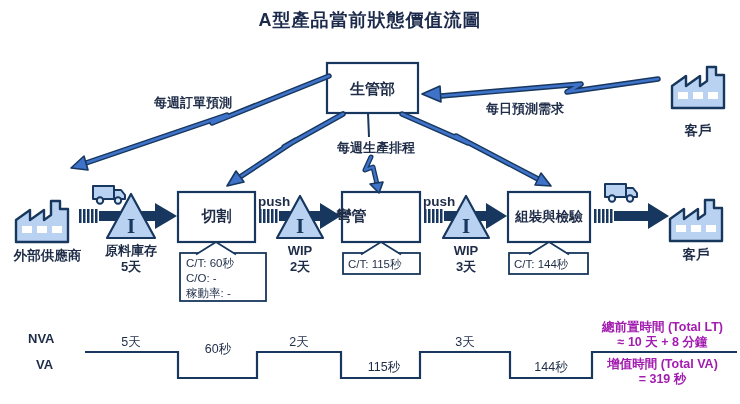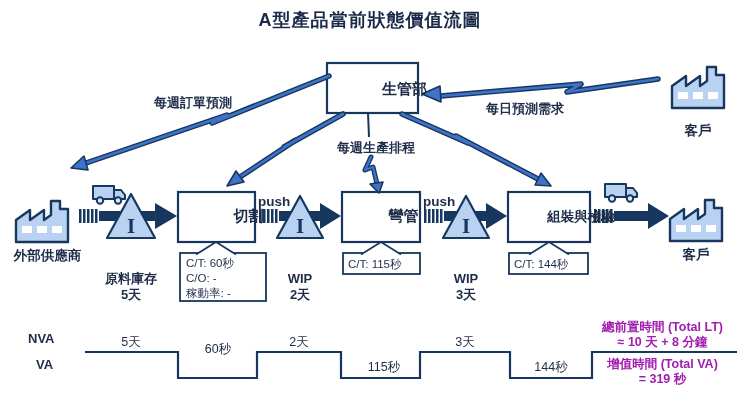--- a/index.html
+++ b/index.html
@@ -4,26 +4,26 @@
 <style>
   html,body{margin:0;padding:0;background:#ffffff;}
   .stage{
     position:relative;width:740px;height:404px;background:#ffffff;
     font-family:"Liberation Sans","DejaVu Sans",sans-serif;
     color:#1c2b45;overflow:hidden;
   }
   .abs{position:absolute;}
   .ctr{text-align:center;}
   .title{font-size:18px;font-weight:bold;color:#1b2a4a;letter-spacing:1px;}
-  .boxlabel{font-size:15px;font-weight:bold;color:#1e2c48;padding-left:32px;}
+  .boxlabel{font-size:15px;font-weight:bold;color:#1e2c48;}
   .boxlabel.sm{font-size:13.5px;}
   .datatext{font-size:11.5px;line-height:15px;color:#1e2c48;}
   .flowlabel{font-size:13px;font-weight:bold;color:#1e2c48;}
   .pushlabel{font-size:13.5px;font-weight:bold;color:#1e2c48;}
-  .invlabel{font-size:13px;font-weight:bold;color:#1e2c48;line-height:15px;margin-top:28px;}
+  .invlabel{font-size:13px;font-weight:bold;color:#1e2c48;line-height:15px;}
   .entlabel{font-size:13.5px;font-weight:bold;color:#1e2c48;}
   .tl-label{font-size:13px;font-weight:bold;color:#1e2c48;}
   .tl-val{font-size:12.5px;color:#1e2c48;}
   .sumtext{font-size:12.5px;font-weight:bold;color:#a21caf;line-height:14.5px;}
   svg{position:absolute;left:0;top:0;}
 </style>
 </head>
 <body>
 
 <div class="stage">
@@ -153,21 +153,21 @@
 
   <div class="abs flowlabel ctr" style="left:460px;top:59px;width:130px;margin-top:41px;">每日預測需求</div>
   <div class="abs flowlabel ctr" style="left:132px;top:94px;width:122px;">每週訂單預測</div>
   <div class="abs flowlabel ctr" style="left:314px;top:139px;width:124px;">每週生產排程</div>
 
   <div class="abs entlabel ctr" style="left:668px;top:122px;width:60px;">客戶</div>
   <div class="abs entlabel ctr" style="left:5px;top:247px;width:85px;">外部供應商</div>
   <div class="abs entlabel ctr" style="left:664px;top:246px;width:64px;">客戶</div>
 
   <div class="abs boxlabel ctr" style="left:178px;top:207px;width:77px;">切割</div>
-  <div class="abs boxlabel ctr" style="left:342px;top:207px;width:59px;">彎管</div>
+  <div class="abs boxlabel ctr" style="left:322px;top:207px;width:59px;">彎管</div>
   <div class="abs boxlabel sm ctr" style="left:508px;top:208px;width:82px;">組裝與檢驗</div>
 
   <div class="abs" style="left:186px;top:256px;width:78px;">
     <div class="datatext">C/T: 60秒</div>
     <div class="datatext">C/O: -</div>
     <div class="datatext">稼動率: -</div>
   </div>
   <div class="abs datatext" style="left:348px;top:257px;width:70px;">C/T: 115秒</div>
   <div class="abs datatext" style="left:514px;top:257px;width:72px;">C/T: 144秒</div>
 

